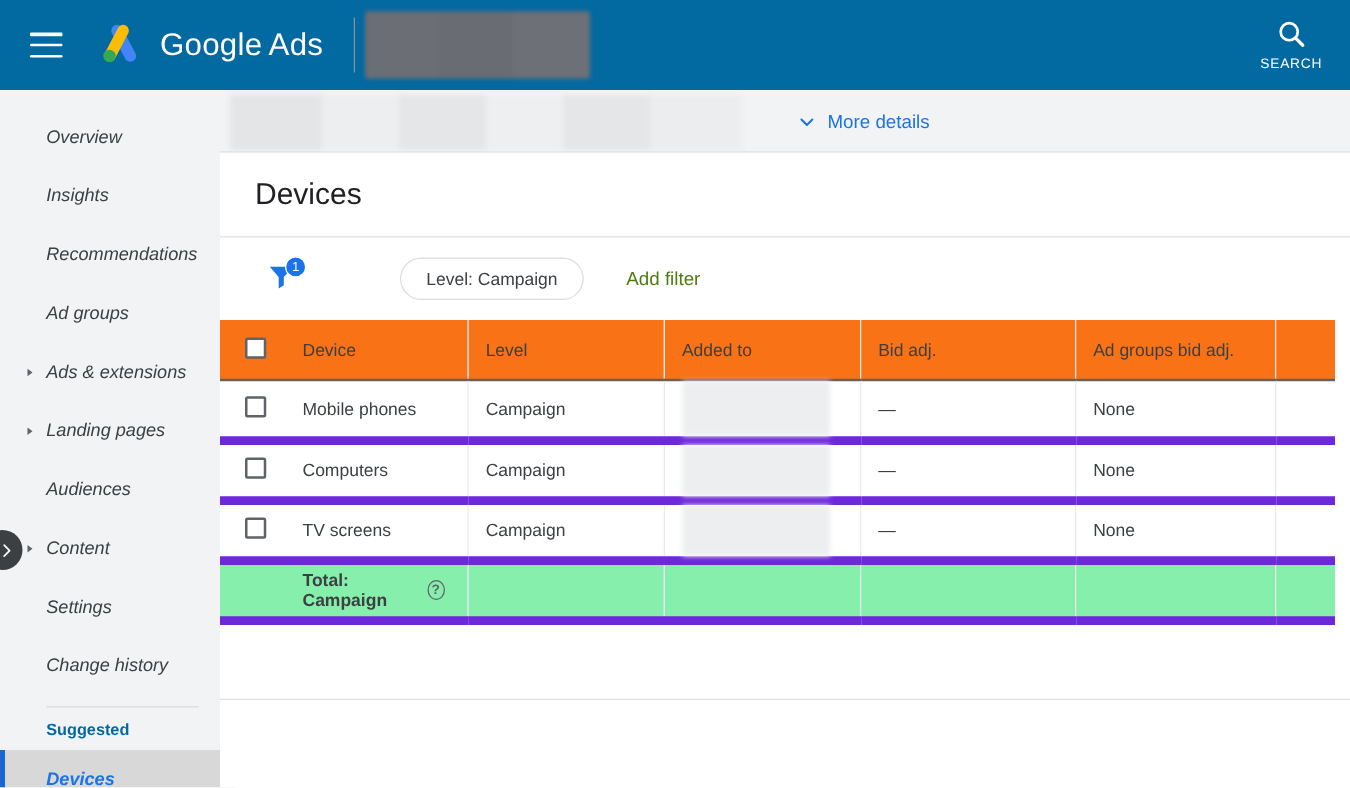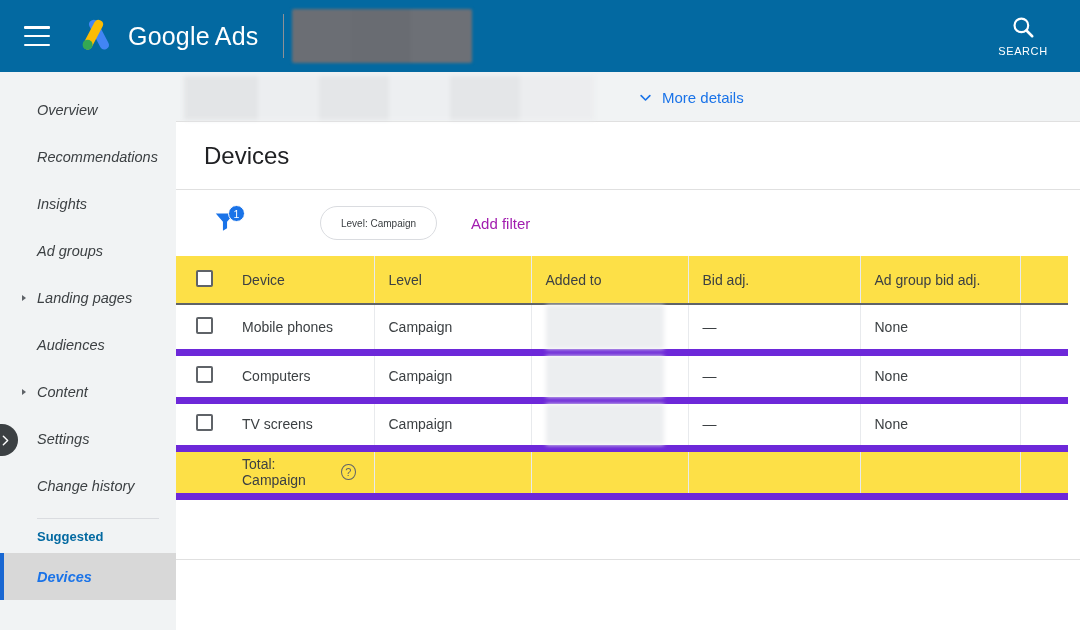--- a/index.html
+++ b/index.html
@@ -34,21 +34,21 @@
   .redact-top {
     margin-left: 8px; width: 180px; height: 54px; border-radius: 2px;
     background:
       linear-gradient(90deg,
         #6b6e74 0%, #6b6e74 33%,
         #696c72 33%, #696c72 66%,
         #6d7076 66%, #6d7076 100%);
     filter: blur(1.5px);
   }
   .search-btn {
-    position: absolute; right: 24px; top: 14px;
+    position: absolute; right: 14px; top: 14px;
     display: flex; flex-direction: column; align-items: center;
     cursor: pointer; width: 66px;
   }
   .search-label {
     color: #ffffff; font-size: 11px; letter-spacing: .6px; margin-top: 5px;
   }
 
   
   .sidebar {
     position: absolute; top: 72px; left: 0; width: 188px; height: 558px;
@@ -129,58 +129,58 @@
   .filter-badge {
     position: absolute; left: 16px; top: -3px;
     width: 17px; height: 17px; border-radius: 50%;
     background: #1a73e8; color: #ffffff; font-size: 10.5px;
     display: flex; align-items: center; justify-content: center;
     border: 1.5px solid #ffffff;
   }
   .chip {
     margin-left: 68px; height: 34px; padding: 0 20px;
     border: 1px solid #dadce0; border-radius: 17px;
-    display: flex; align-items: center; font-size: 10px; color: #3c4043;
+    display: flex; align-items: center; font-size: 14px; color: #3c4043;
     cursor: pointer; background: #ffffff; white-space: nowrap;
   }
   .add-filter {
-    margin-left: 34px; font-size: 15px; color: #a21caf; cursor: pointer;
+    margin-left: 34px; font-size: 15px; color: #4d7c0f; cursor: pointer;
     white-space: nowrap;
   }
 
   
   .tbl { width: 892px; border-collapse: collapse; table-layout: fixed; }
   .tbl th, .tbl td {
     border-right: 1px solid #e8eaed;
     font-weight: 400; font-size: 14px; color: #3c4043;
     text-align: left; padding: 0 14px; height: 48px; vertical-align: middle;
   }
   .tbl thead th {
-    height: 48px; border-bottom: 2px solid #5f6368; background: #fde047;
+    height: 48px; border-bottom: 2px solid #5f6368; background: #f97316;
     font-size: 14px; color: #3c4043;
   }
   .tbl tbody td { border-bottom: 7px solid #6d28d9; }
   .col-check { width: 52px; padding-left: 20px !important; padding-right: 0 !important;
                border-right: none !important; }
   .col-device { width: 146px; border-right: 1px solid #e8eaed; }
   .col-level { width: 157px; }
   .col-added { width: 157px; }
   .col-bid { width: 172px; text-align: right; }
   .col-agbid { width: 160px; }
   .col-last { width: 48px; border-right: none !important; }
 
   .cb {
     width: 17px; height: 17px; border: 2px solid #5f6368; border-radius: 2px;
     display: inline-block; cursor: pointer; background: #ffffff;
   }
   .redact-cell {
     width: 118px; height: 100%; background: #eceef0; filter: blur(2px);
   }
   .total-row td {
-    background: #fde047; border-bottom: 1px solid #e8eaed;
+    background: #86efac; border-bottom: 1px solid #e8eaed; font-weight: bold;
   }
   .total-label {
     display: flex; align-items: center; justify-content: flex-end;
     gap: 9px; color: #3c4043; font-size: 14px; padding-right: 4px;
   }
   .help-icon {
     width: 16px; height: 16px; border-radius: 50%; border: 1.3px solid #5f6368;
     color: #5f6368; font-size: 11px; display: inline-flex;
     align-items: center; justify-content: center; cursor: pointer;
     line-height: 1;
@@ -222,27 +222,31 @@
       </svg>
       <span class="search-label">SEARCH</span>
     </div>
   </div>
 
   <div class="sidebar">
     <div class="nav-item">
       <span>Overview</span>
     </div>
     <div class="nav-item">
+      <span>Insights</span>
+    </div>
+    <div class="nav-item">
       <span>Recommendations</span>
     </div>
     <div class="nav-item">
-      <span>Insights</span>
-    </div>
-    <div class="nav-item">
       <span>Ad groups</span>
+    </div>
+    <div class="nav-item">
+      <span class="caret"></span>
+      <span>Ads &amp; extensions</span>
     </div>
     <div class="nav-item">
       <span class="caret"></span>
       <span>Landing pages</span>
     </div>
     <div class="nav-item">
       <span>Audiences</span>
     </div>
     <div class="nav-item">
       <span class="caret"></span>
@@ -306,21 +310,21 @@
     <table class="tbl">
       <thead>
         <tr>
           <th class="col-check">
             <span class="cb"></span>
           </th>
           <th class="col-device">Device</th>
           <th class="col-level">Level</th>
           <th class="col-added">Added to</th>
           <th class="col-bid">Bid adj.</th>
-          <th class="col-agbid">Ad group bid adj.</th>
+          <th class="col-agbid">Ad groups bid adj.</th>
           <th class="col-last"></th>
         </tr>
       </thead>
       <tbody>
 
         <tr>
           <td class="col-check">
             <span class="cb"></span>
           </td>
           <td class="col-device">Mobile phones</td>

